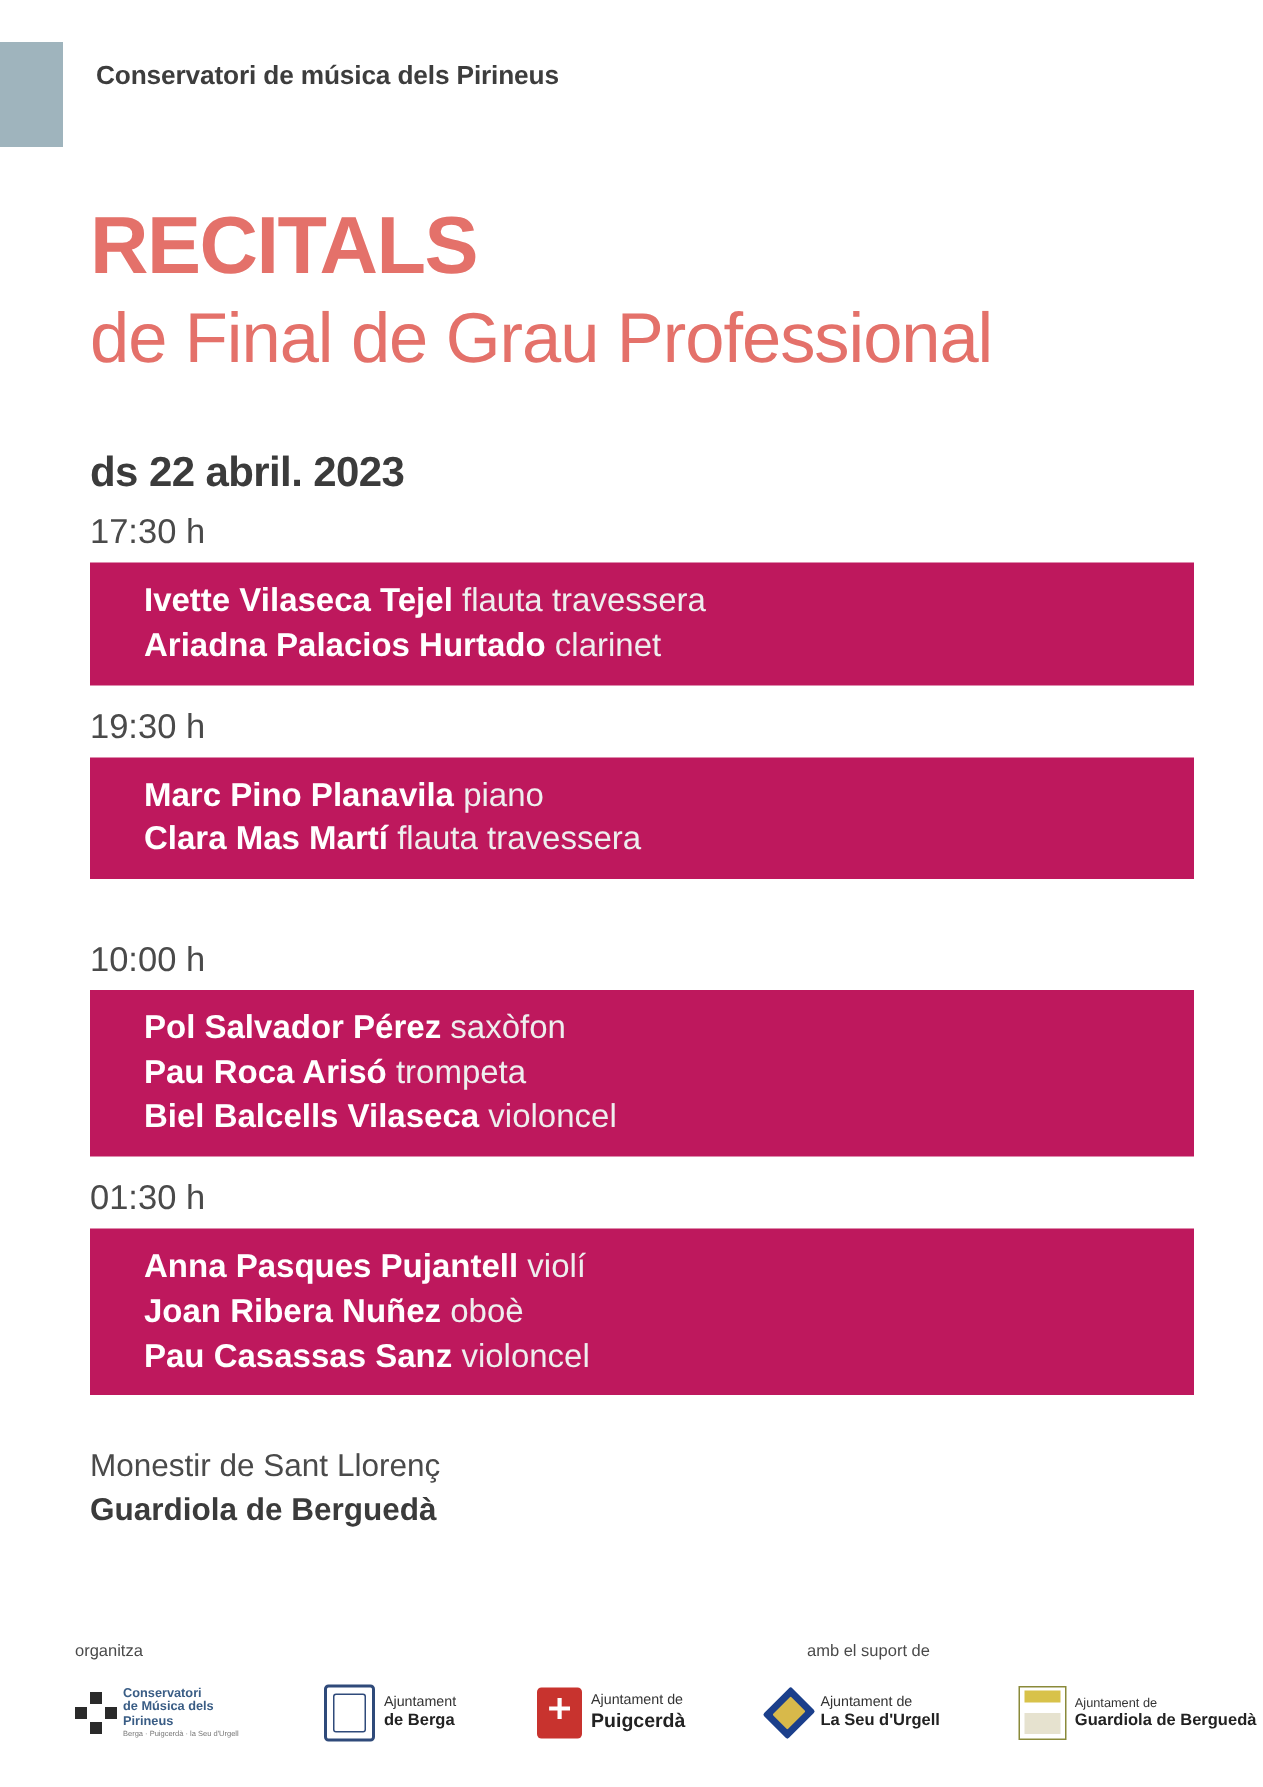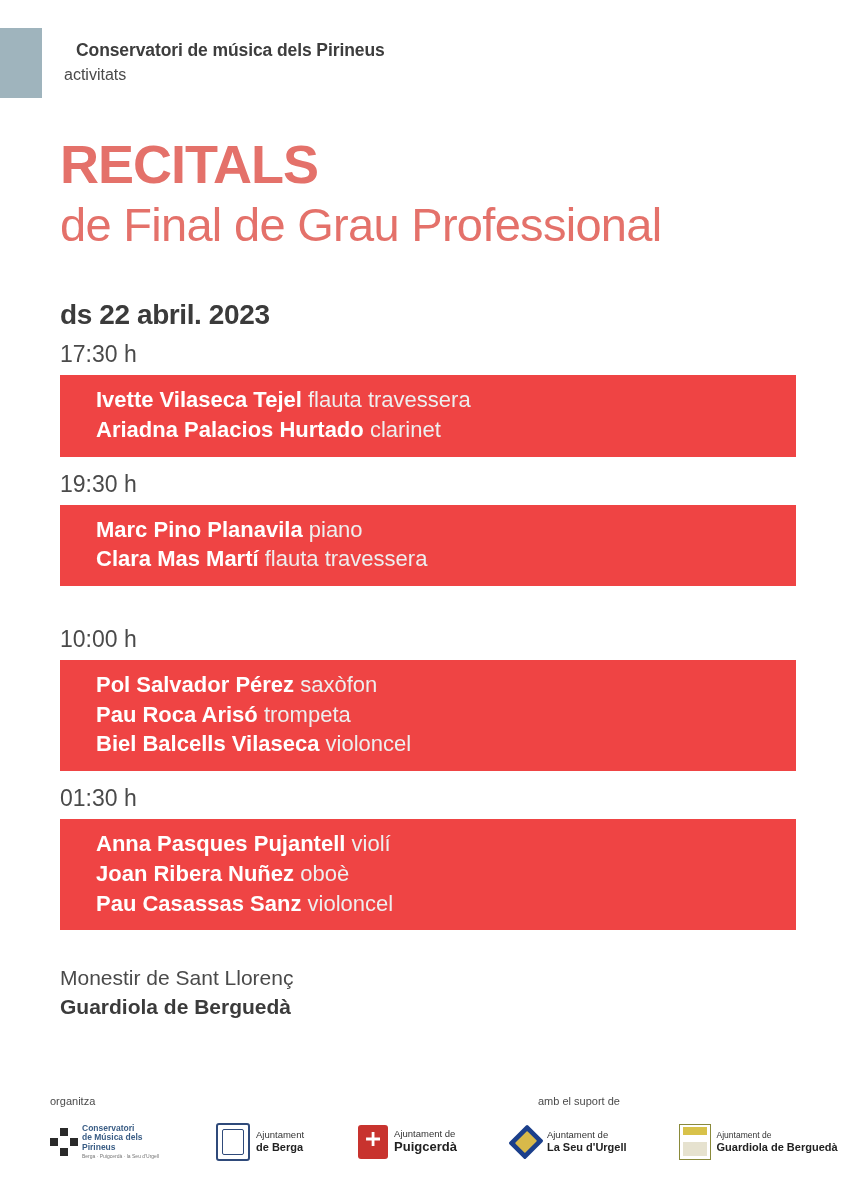--- a/index.html
+++ b/index.html
@@ -31,21 +31,20 @@
   .header-text {
     padding-left: 22px;
     padding-top: 12px;
   }
   .header-title {
     font-size: 17.5px;
     font-weight: bold;
     color: #3d3d3d;
     letter-spacing: -0.1px;
     line-height: 1.25;
-    margin-left: 12px;
   }
   .header-subtitle {
     font-size: 16px;
     color: #4a4a4a;
     line-height: 1.35;
     margin-top: 2px;
   }
 
   
   .title-block {
@@ -87,21 +86,21 @@
   .session + .session {
     margin-top: 14px;
   }
   .session-time {
     font-size: 23px;
     color: #4a4a4a;
     font-weight: normal;
     margin-bottom: 7px;
   }
   .session-bar {
-    background: #ef4444;
+    background: #be185d;
     padding: 10px 0 12px 36px;
   }
   .performer {
     font-size: 22px;
     line-height: 1.35;
     color: #f2f2f2;
     white-space: nowrap;
   }
   .performer .name {
     font-weight: bold;
@@ -297,21 +296,20 @@
   .logo-guardiola .lines .t1 { font-size: 8.5px; }
   .logo-guardiola .lines .t2 { font-size: 11px; }
 </style>
 </head>
 <body>
 
 <div class="header">
   <div class="header-swatch"></div>
   <div class="header-text">
     <div class="header-title">Conservatori de música dels Pirineus</div>
-    <div class="header-subtitle">activitats</div>
   </div>
 </div>
 
 <div class="title-block">
   <div class="title-main">RECITALS</div>
   <div class="title-sub">de Final de Grau Professional</div>
 </div>
 
 <div class="schedule">
 

